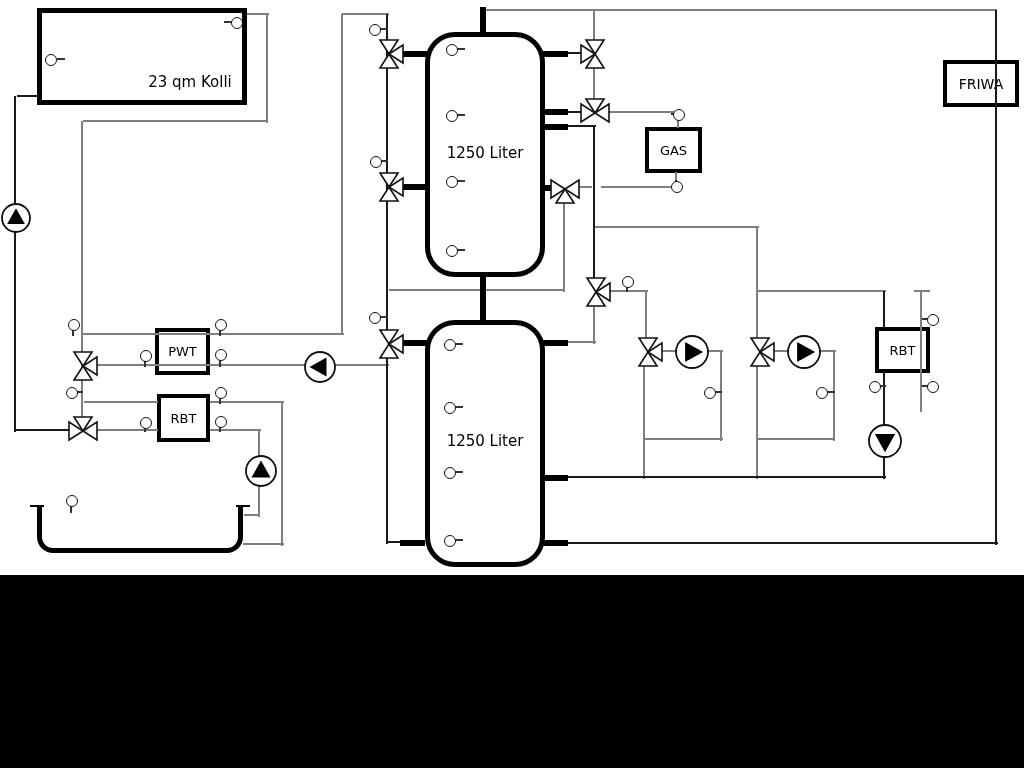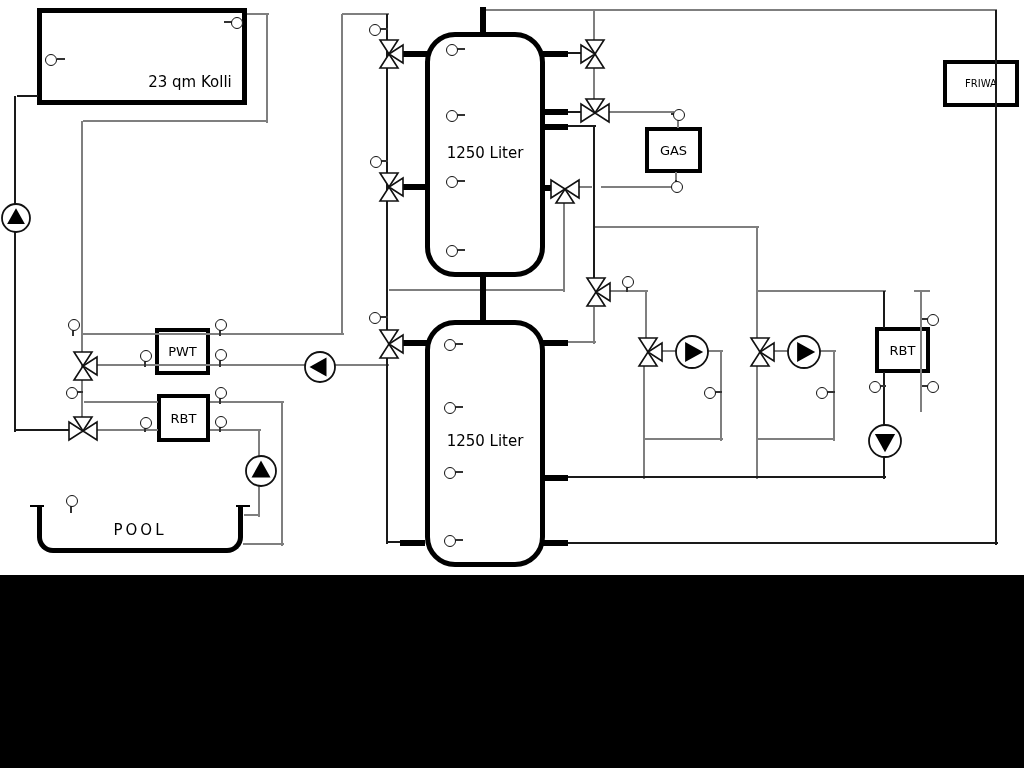--- a/index.html
+++ b/index.html
@@ -54,30 +54,29 @@
   </div>
 
   <div class="box" style="left:157px;top:394px;width:53px;height:48px;">
     <span>RBT</span>
   </div>
 
   <div class="box" style="left:645px;top:127px;width:57px;height:46px;">
     <span>GAS</span>
   </div>
 
-  <div class="box" style="left:943px;top:60px;width:76px;height:47px;font-size:10px;">
+  <div class="box" style="left:943px;top:60px;width:76px;height:47px;font-size:14px;">
     <span>FRIWA</span>
   </div>
 
   <div class="box" style="left:875px;top:327px;width:55px;height:46px;">
     <span>RBT</span>
   </div>
 
   <div class="pool" style="left:37px;top:507px;width:206px;height:46px;"></div>
-  <div class="pool-label" style="left:37px;top:521px;width:206px;">POOL</div>
 
 <div class="abs" style="left: 483px; top: 9px; width: 514px; height: 2px; background: rgb(127, 127, 127);"></div>
     <div class="abs" style="left: 247px; top: 13px; width: 22px; height: 2px; background: rgb(127, 127, 127);"></div>
     <div class="abs" style="left: 266px; top: 14px; width: 2px; height: 109px; background: rgb(127, 127, 127);"></div>
     <div class="abs" style="left: 83px; top: 120px; width: 185px; height: 2px; background: rgb(127, 127, 127);"></div>
     <div class="abs" style="left: 81px; top: 121px; width: 2px; height: 297px; background: rgb(127, 127, 127);"></div>
     <div class="abs" style="left: 83px; top: 333px; width: 261px; height: 2px; background: rgb(127, 127, 127);"></div>
     <div class="abs" style="left: 341px; top: 14px; width: 2px; height: 321px; background: rgb(127, 127, 127);"></div>
     <div class="abs" style="left: 342px; top: 13px; width: 47px; height: 2px; background: rgb(127, 127, 127);"></div>
     <div class="abs" style="left: 97px; top: 364px; width: 292px; height: 2px; background: rgb(127, 127, 127);"></div>

